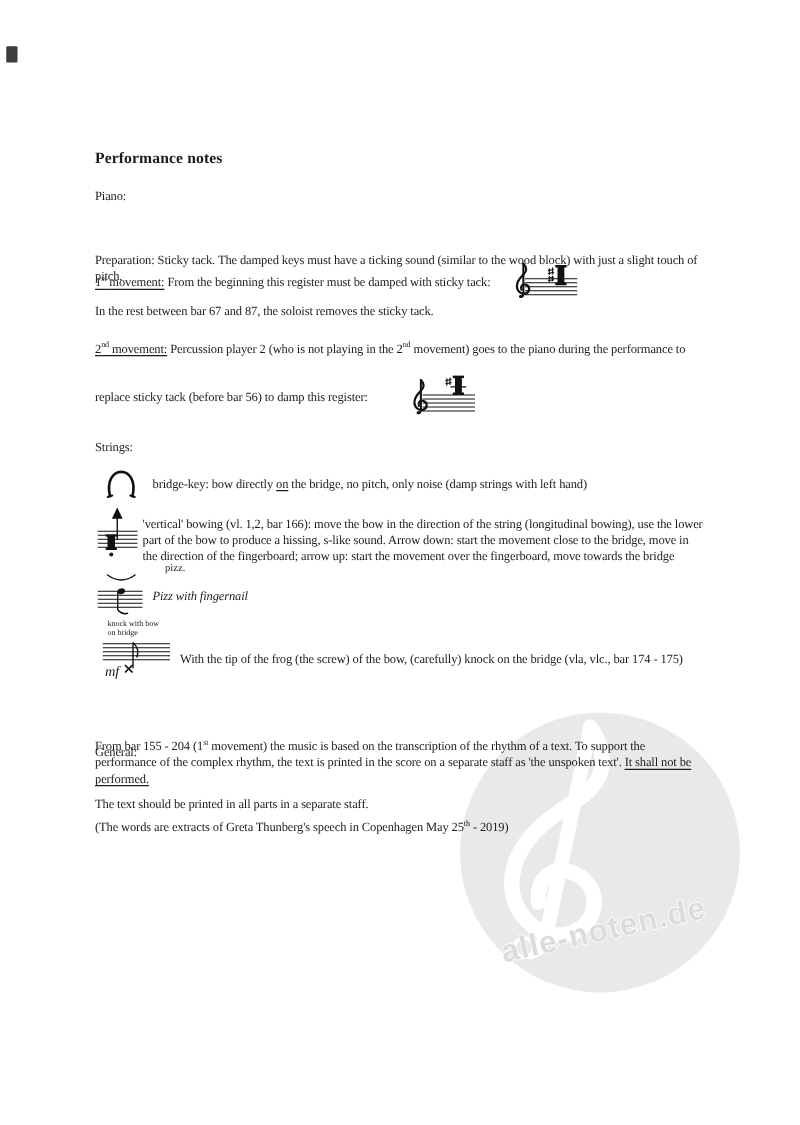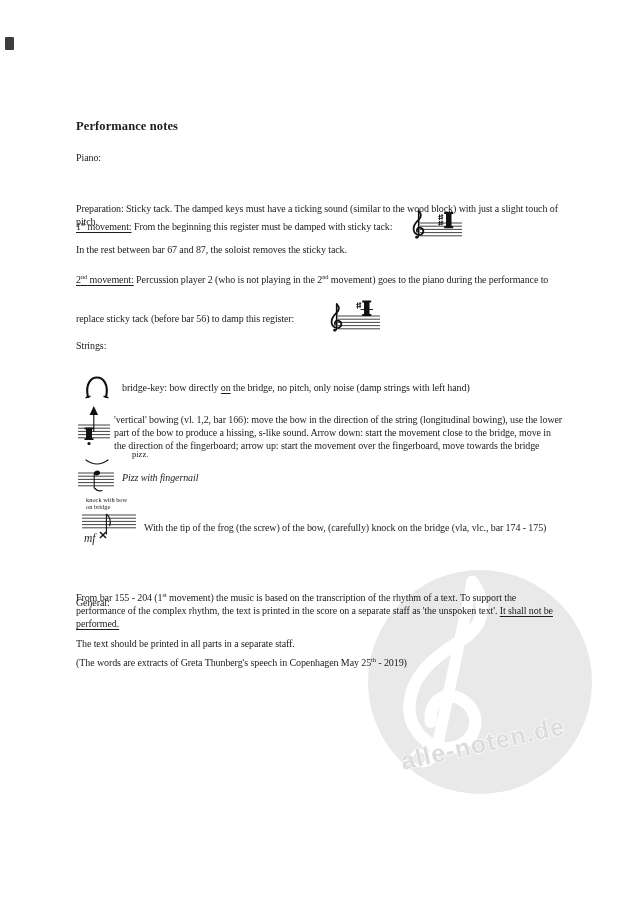--- a/index.html
+++ b/index.html
@@ -119,21 +119,21 @@
         </g>
         <g stroke="#111" stroke-width="0.9">
           <line x1="31.5" y1="4.5" x2="31.5" y2="10.5"></line>
             <line x1="34" y1="4" x2="34" y2="10"></line>
           <line x1="30.3" y1="6.5" x2="35.2" y2="5.6"></line>
             <line x1="30.3" y1="9" x2="35.2" y2="8.1"></line>
         </g>
       </svg>
     </div>
 
-    <div class="blk" style="top:339px;">Strings:</div>
+    <div class="blk" style="top:352px;">Strings:</div>
 
     <div class="blk iconrow" style="top:374px;left:8px;height:26px;">
       <svg class="notation" width="26" height="24" viewBox="0 0 26 24" style="margin-right:12px;">
         <path d="M4 22 C1 9 7 2.5 13 2.5 C19 2.5 25 9 22 22" fill="none" stroke="#111" stroke-width="2.1" stroke-linecap="round"></path>
         <path d="M2.2 22.6 L5.8 21.4 M20.2 21.4 L23.8 22.6" stroke="#111" stroke-width="1.6" stroke-linecap="round"></path>
       </svg>
       <span>
         <span>bridge-key: bow directly </span><span class="u">on</span><span> the bridge, no pitch, only noise (damp strings with left hand)</span>
       </span>
     </div>

